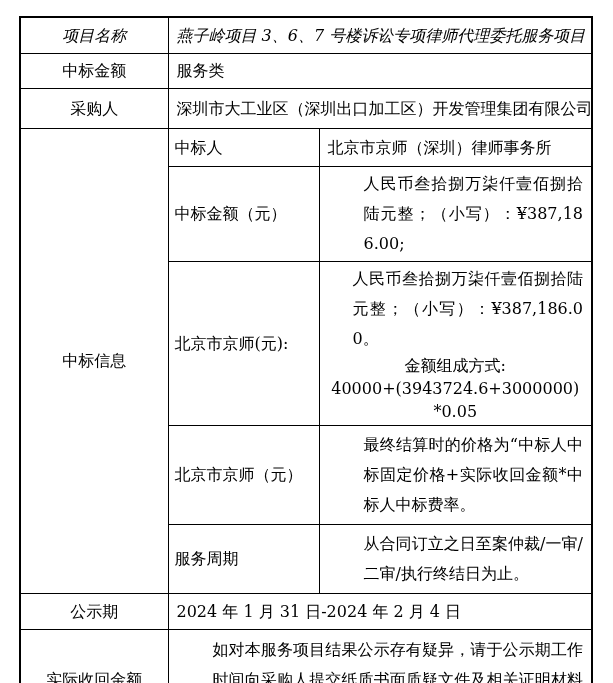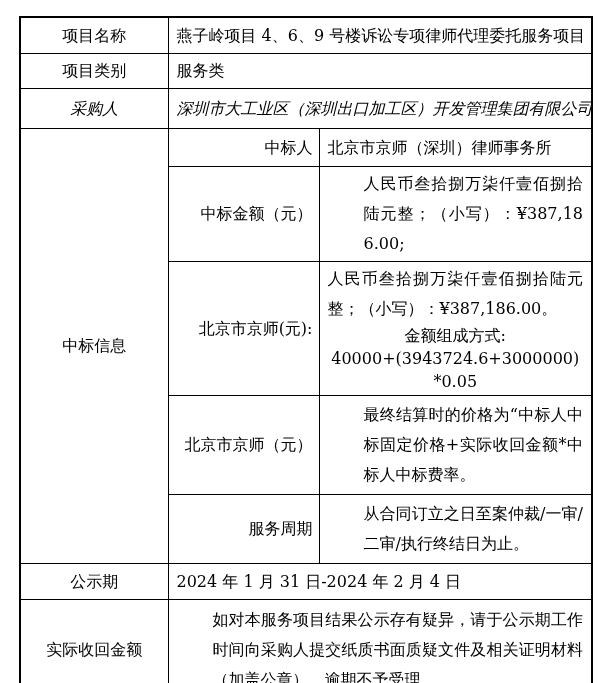--- a/index.html
+++ b/index.html
@@ -34,32 +34,32 @@
     padding: 2px 8px;
     vertical-align: middle;
     overflow: hidden;
     word-break: break-all;
   }
   td.label {
     text-align: center;
     padding: 2px 4px;
   }
   td.sublabel {
-    text-align: right;
+    text-align: left;
     padding: 0 6px;
     white-space: nowrap;
   }
   td.value { text-align: left; }
   td.just  { text-align: justify; padding-left: 44px; }
   .nowrap  { white-space: nowrap; }
   .tight   { line-height: 23px; text-align: center; }
-  .justline{ text-align: justify; line-height: 30px; }
-  tr.r1  td { height: 31px; }
+  .justline{ text-align: justify; line-height: 30px; margin-left: 25px; }
+  tr.r1  td { height: 31px; font-style: italic; }
   tr.r2  td { height: 30px; }
-  tr.r3  td { height: 35px; font-style: italic; }
+  tr.r3  td { height: 35px; }
   tr.r4  td { height: 33px; }
   tr.r5  td { height: 58px; }
   tr.r6  td { height: 105px; }
   tr.r7  td { height: 94px; }
   tr.r8  td { height: 64px; }
   tr.r9  td { height: 31px; }
   tr.r10 td { height: 95px; }
   tr.r11 td { height: 31px; }
 </style>
 </head>
@@ -69,25 +69,25 @@
   <table class="announce">
     <colgroup>
       <col class="c1">
         <col class="c2">
         <col class="c3">
     </colgroup>
 
     <tbody>
         <tr class="r1">
       <td class="label">项目名称</td>
-      <td class="value nowrap" colspan="2">燕子岭项目 4、6、9 号楼诉讼专项律师代理委托服务项目</td>
+      <td class="value nowrap" colspan="2">燕子岭项目 3、6、7 号楼诉讼专项律师代理委托服务项目</td>
     </tr>
 
     <tr class="r2">
-      <td class="label">项目类别</td>
+      <td class="label">中标金额</td>
       <td class="value nowrap" colspan="2">服务类</td>
     </tr>
 
     <tr class="r3">
       <td class="label">采购人</td>
       <td class="value nowrap" colspan="2">深圳市大工业区（深圳出口加工区）开发管理集团有限公司</td>
     </tr>
 
     <tr class="r4">
       <td class="label" rowspan="5">中标信息</td>

